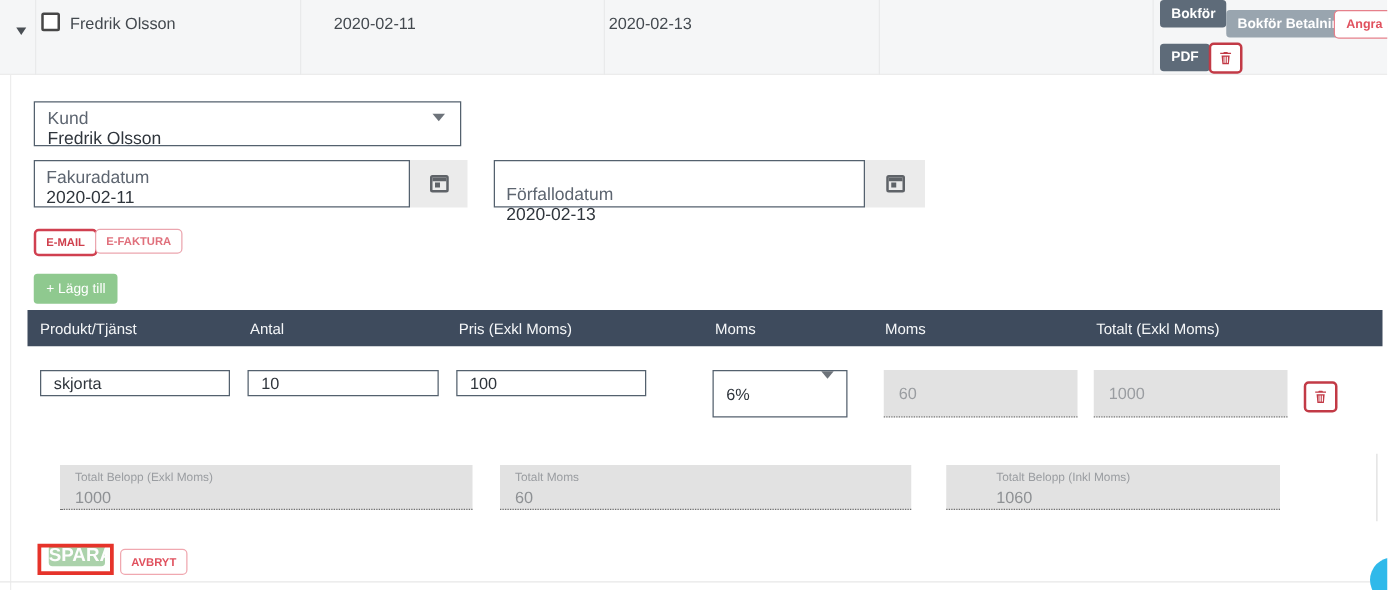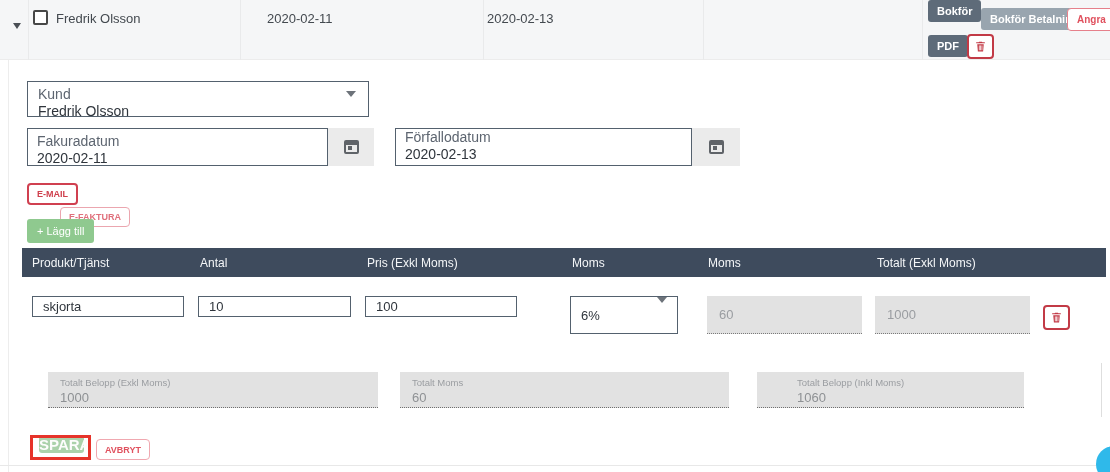--- a/index.html
+++ b/index.html
@@ -169,30 +169,30 @@
   </div>
 
   <div class="field-box abs" style="left:27px; top:128px; width:301px; height:38px; padding:4px 9px;">
     <span class="field-label">Fakuradatum</span>
     <span class="field-value">2020-02-11</span>
   </div>
   <div class="date-addon abs" style="left:328px; top:128px; width:46px; height:38px;">
     <span class="cal-icon"></span>
   </div>
 
-  <div class="field-box abs" style="left:395px; top:128px; width:297px; height:38px; padding:0 9px;">
+  <div class="field-box abs" style="left:395px; top:128px; width:297px; height:38px; padding:18px 9px;">
     <span class="field-label">Förfallodatum</span>
     <span class="field-value">2020-02-13</span>
   </div>
   <div class="date-addon abs" style="left:692px; top:128px; width:48px; height:38px;">
     <span class="cal-icon"></span>
   </div>
 
   <button class="btn-email abs" style="left:27px; top:183px;">E-MAIL</button>
-  <button class="btn-efaktura abs" style="left:60px; top:183px;margin-top:24px;">E-FAKTURA</button>
+  <button class="btn-efaktura abs" style="left:76px; top:183px;">E-FAKTURA</button>
 
   <button class="btn btn-lagg abs" style="left:27px; top:219px;">+ Lägg till</button>
 
   <div class="items-header">
     <span style="left:10px;">Produkt/Tjänst</span>
     <span style="left:178px;">Antal</span>
     <span style="left:345px;">Pris (Exkl Moms)</span>
     <span style="left:550px;">Moms</span>
     <span style="left:686px;">Moms</span>
     <span style="left:855px;">Totalt (Exkl Moms)</span>

